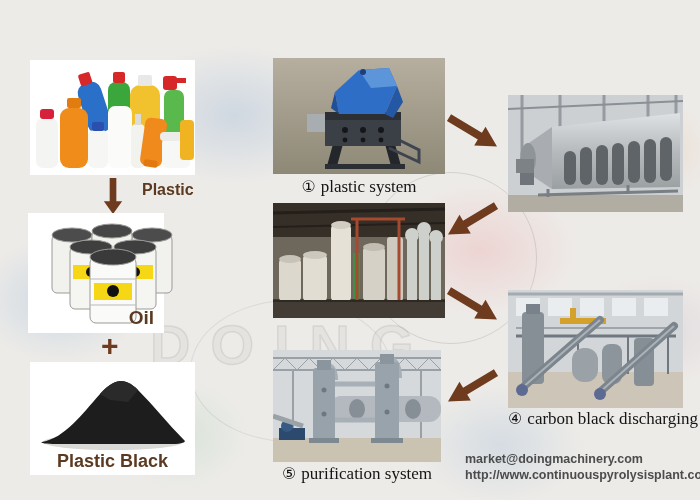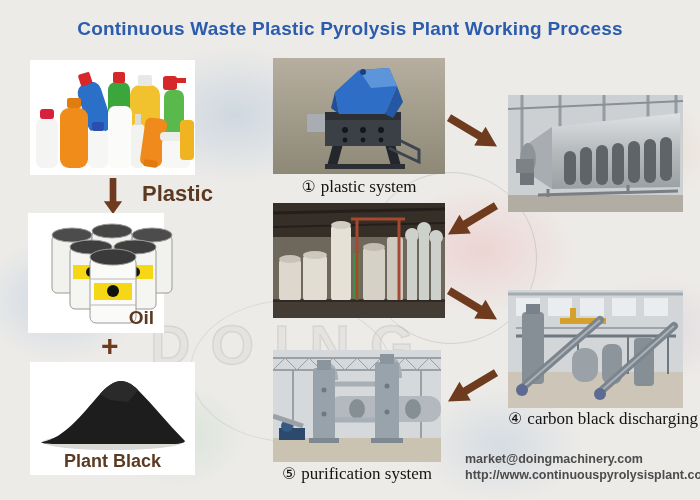--- a/index.html
+++ b/index.html
@@ -30,41 +30,40 @@
   #wm-circle{
     left:365px;top:172px;width:170px;height:170px;border-radius:50%;
     border:1.5px solid rgba(120,120,120,.22);pointer-events:none;
   }
   #wm-circle2{
     left:190px;top:300px;width:200px;height:140px;border-radius:50%;
     border:1px solid rgba(120,120,120,.15);pointer-events:none;
   }
   .photo{background:#fff;}
   .photo svg{display:block;}
-  .prod-label{font-weight:bold;color:#5c3a21;font-size:22px;}
+  .prod-label{font-weight:bold;color:#5c3a21;font-size:16px;}
   .step-label{
     font-family:"Liberation Serif",serif;color:#141414;font-size:17px;
     text-align:center;white-space:nowrap;
   }
   .step-num{font-family:"DejaVu Sans",sans-serif;font-size:16px;margin-right:5px;}
   .plus{font-size:30px;font-weight:bold;color:#6e3b1e;line-height:1;}
   .arrow{overflow:visible;}
   .arrow polygon{fill:#6e3b1e;}
   #contact{left:465px;top:451px;color:#4c4c4c;font-weight:bold;font-size:12.5px;line-height:16px;}
 </style>
 </head>
 <body>
 
 <div id="stage">
 
   <div class="abs" id="wm-text">DOING</div>
   <div class="abs" id="wm-circle"></div>
   <div class="abs" id="wm-circle2"></div>
 
-  <div class="abs" id="title">Continuous Waste Plastic Pyrolysis Plant Working Process</div>
 
   <div class="abs photo" style="left:30px;top:60px;width:165px;height:115px;">
     <svg width="165" height="115" viewBox="0 0 165 115">
 
       <g transform="rotate(-18 62 40)">
         <rect x="50" y="22" width="24" height="52" rx="10" fill="#2a6fc8"></rect>
         <rect x="56" y="12" width="12" height="12" rx="2" fill="#d62828"></rect>
       </g>
 
       <rect x="78" y="22" width="22" height="55" rx="8" fill="#3aa63c"></rect>
@@ -146,21 +145,21 @@
   </div>
 
   <div class="abs plus" style="left:101px;top:331px;">+</div>
 
   <div class="abs photo" style="left:30px;top:362px;width:165px;height:113px;">
     <svg width="165" height="113" viewBox="0 0 165 113">
       <ellipse cx="83" cy="80" rx="70" ry="8" fill="#d9d9d6"></ellipse>
       <path d="M12,80 C35,76 52,52 70,32 C77,24 83,20 90,19 C96,19 101,21 108,28 C124,44 138,62 154,78 C157,80 152,82 142,82 L26,82 C17,82 9,81 12,80 Z" fill="#1d1d1d"></path>
       <path d="M70,32 C77,24 83,20 90,19 C96,19 101,21 108,28 L98,40 L80,38 Z" fill="#2a2a2a"></path>
     </svg>
-    <div class="abs prod-label" style="left:0;right:0;bottom:3px;text-align:center;font-size:18px;">Plant Black</div>
+    <div class="abs prod-label" style="left:0;right:0;bottom:3px;text-align:center;font-size:18px;">Plastic Black</div>
   </div>
 
   <div class="abs photo" style="left:273px;top:58px;width:172px;height:116px;">
     <svg width="172" height="116" viewBox="0 0 172 116">
       <defs>
         <linearGradient id="crbg" x1="0" y1="0" x2="0" y2="1">
           <stop offset="0" stop-color="#b6af9f"></stop>
             <stop offset="1" stop-color="#8e8877"></stop>
         </linearGradient>
       </defs>

